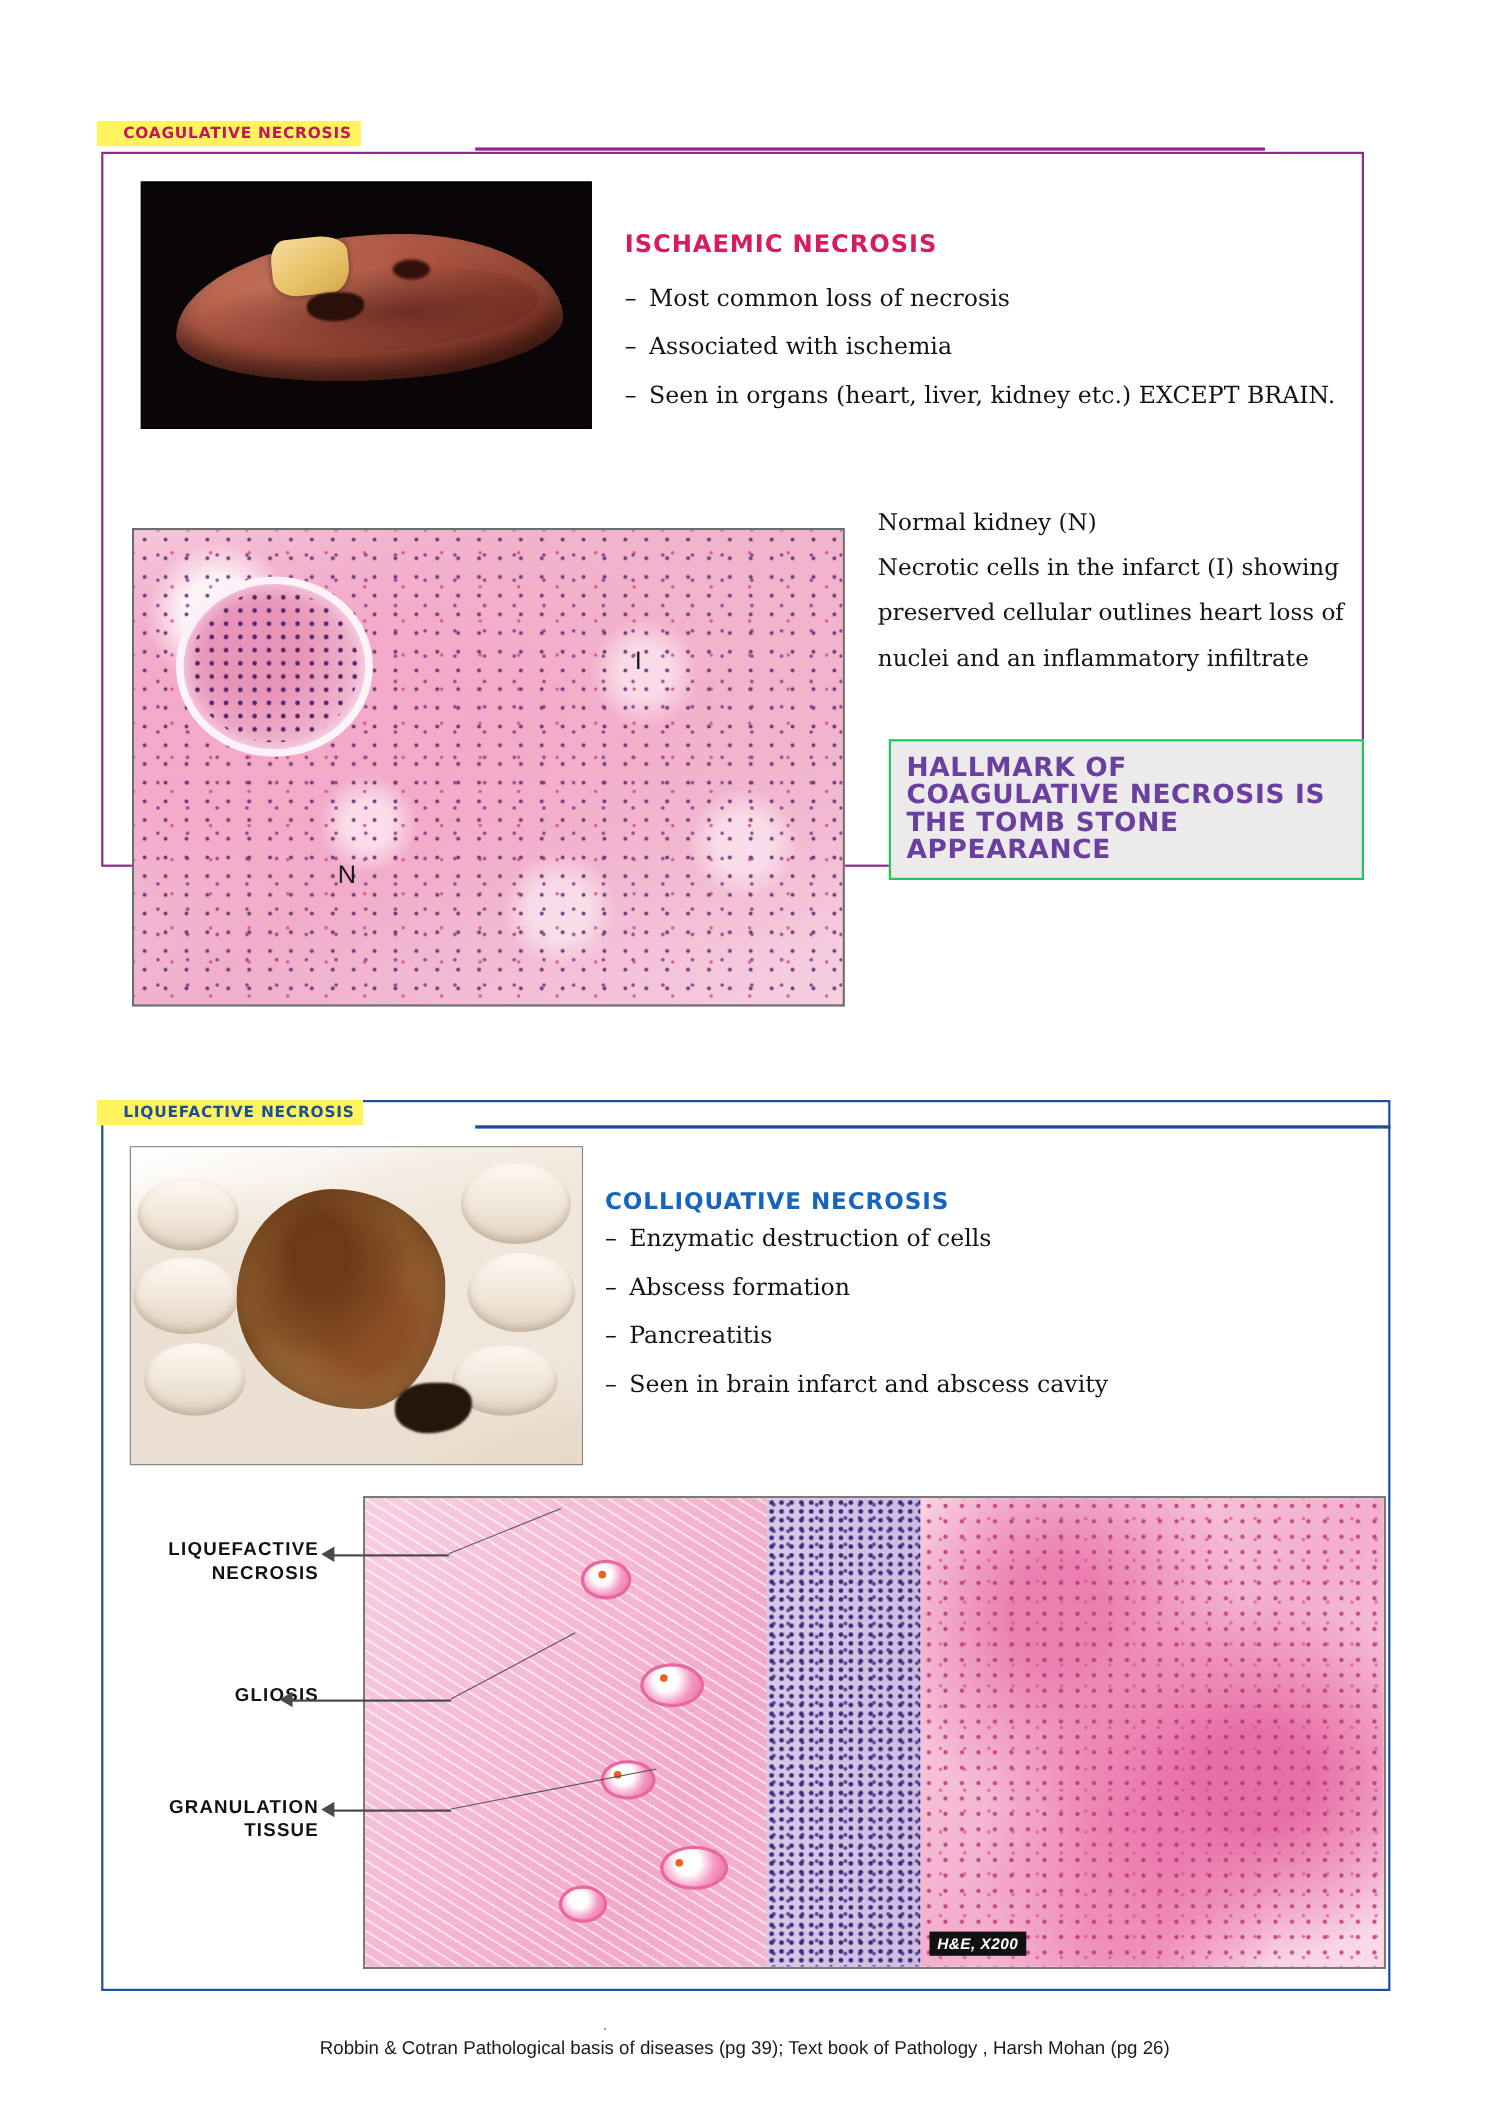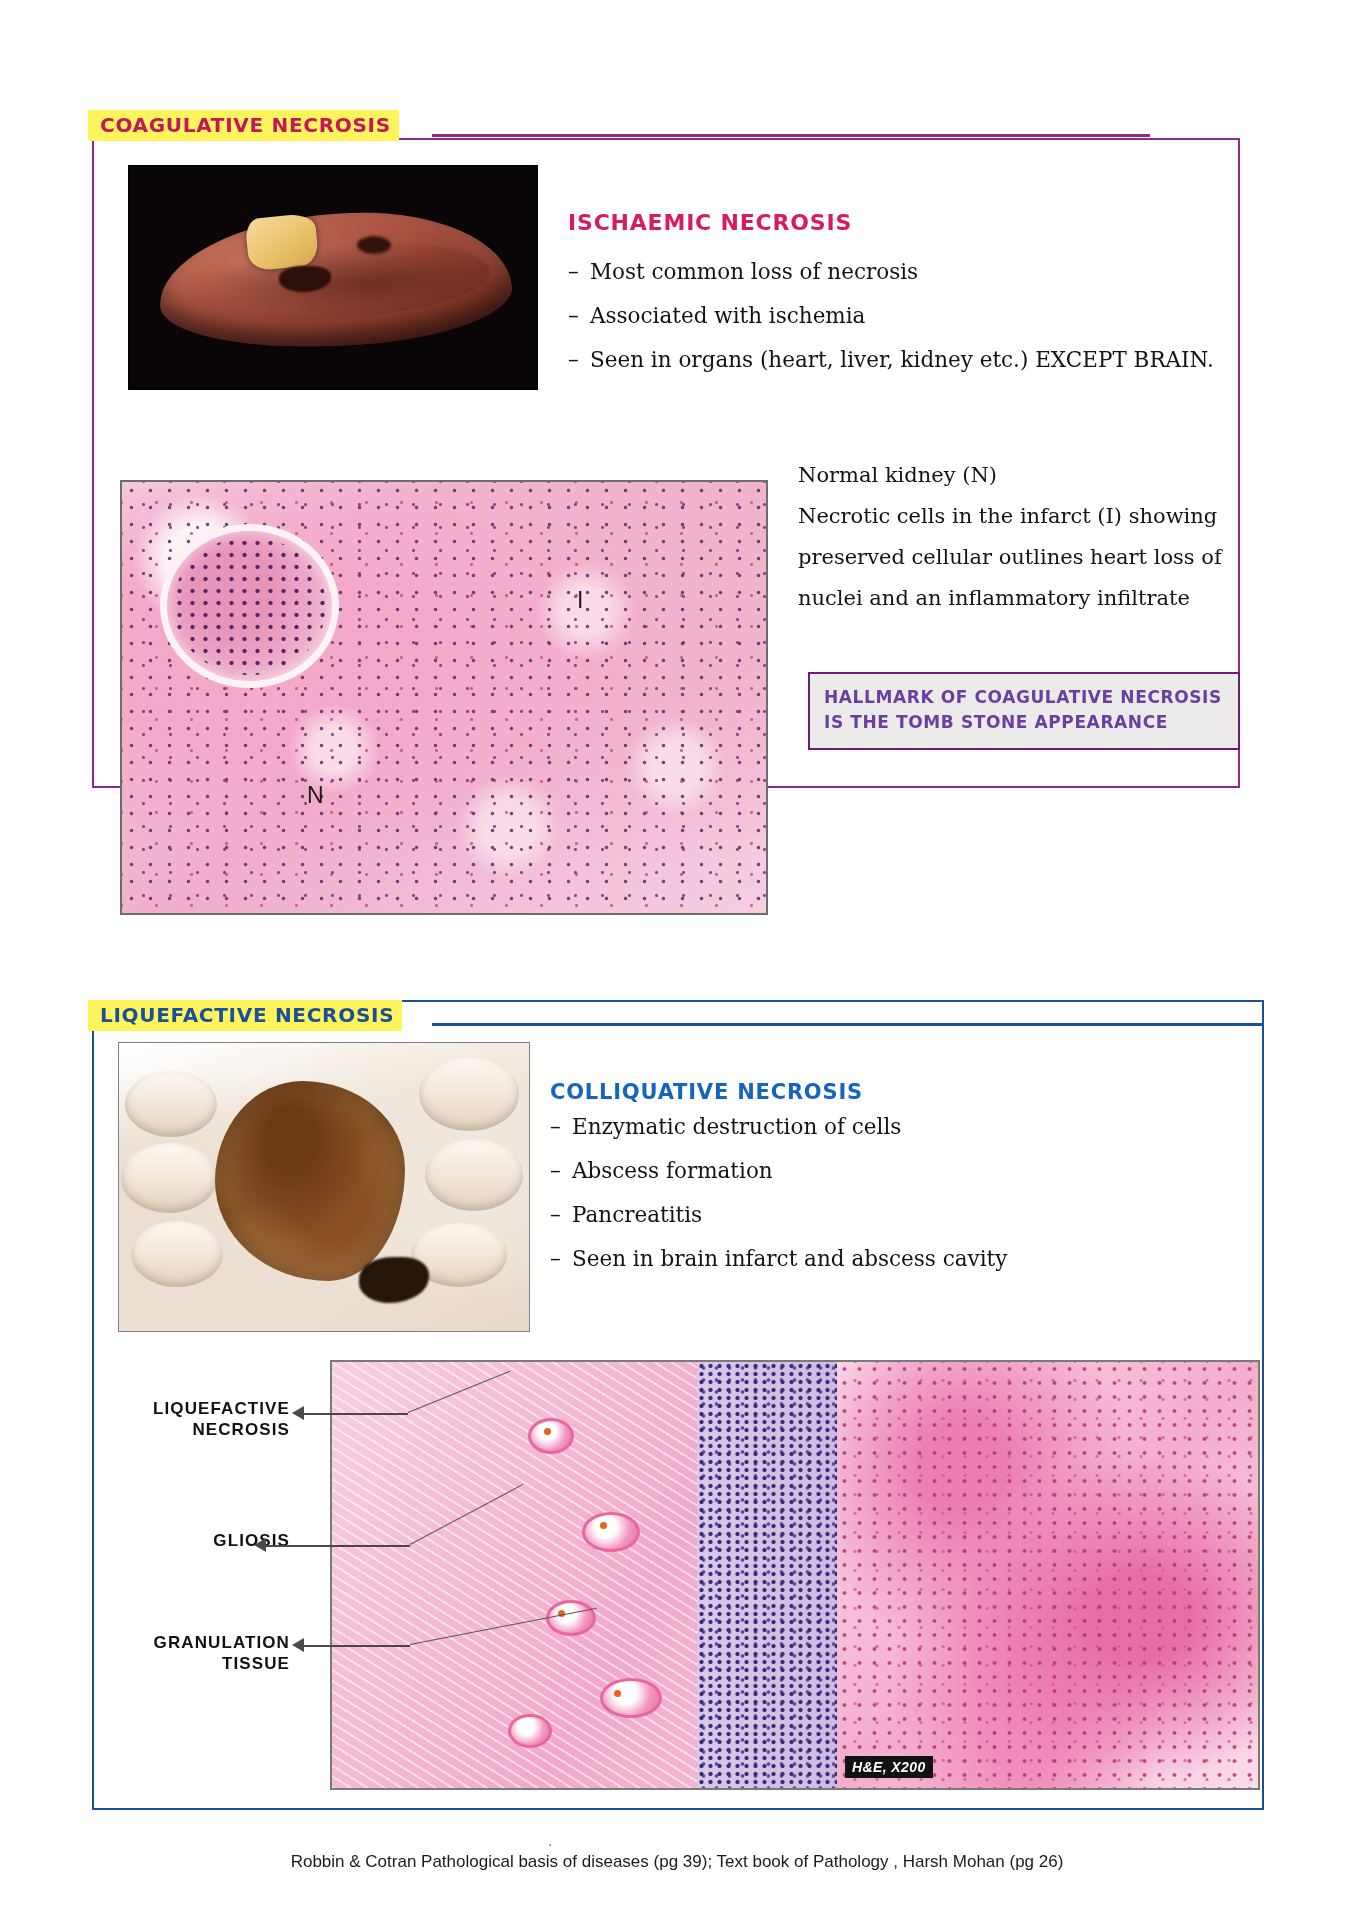--- a/index.html
+++ b/index.html
@@ -38,23 +38,23 @@
     top: 1000px;
     width: 1172px;
     height: 810px;
     border: 2.5px solid #1b4f9c;
   }
 
   .section-tab {
     position: absolute;
     font-family: "DejaVu Sans", sans-serif;
     font-weight: bold;
-    font-size: 20px;
+    font-size: 14px;
     letter-spacing: 0.7px;
-    padding: 3px 8px 4px 12px;
+    padding: 3px 8px 4px 24px;
     white-space: nowrap;
   }
   #coag-tab {
     left: 88px;
     top: 110px;
     color: #c2185b;
     background: #fff45c;
   }
   #liq-tab {
     left: 88px;
@@ -386,27 +386,27 @@
     font-size: 21px;
     line-height: 41px;
     white-space: nowrap;
   }
   .hallmark {
     position: absolute;
     left: 808px;
     top: 672px;
     width: 432px;
     box-sizing: border-box;
-    border: 2px solid #701a75;
+    border: 2px solid #22c55e;
     background: #eceaea;
     padding: 11px 14px 13px 14px;
     color: #6a3fa0;
     font-family: "DejaVu Sans", sans-serif;
     font-weight: bold;
-    font-size: 17px;
+    font-size: 24px;
     line-height: 25px;
     letter-spacing: .6px;
   }
 
   
   .callout {
     position: absolute;
     font-family: "Liberation Sans", sans-serif;
     font-weight: bold;
     font-size: 17px;

